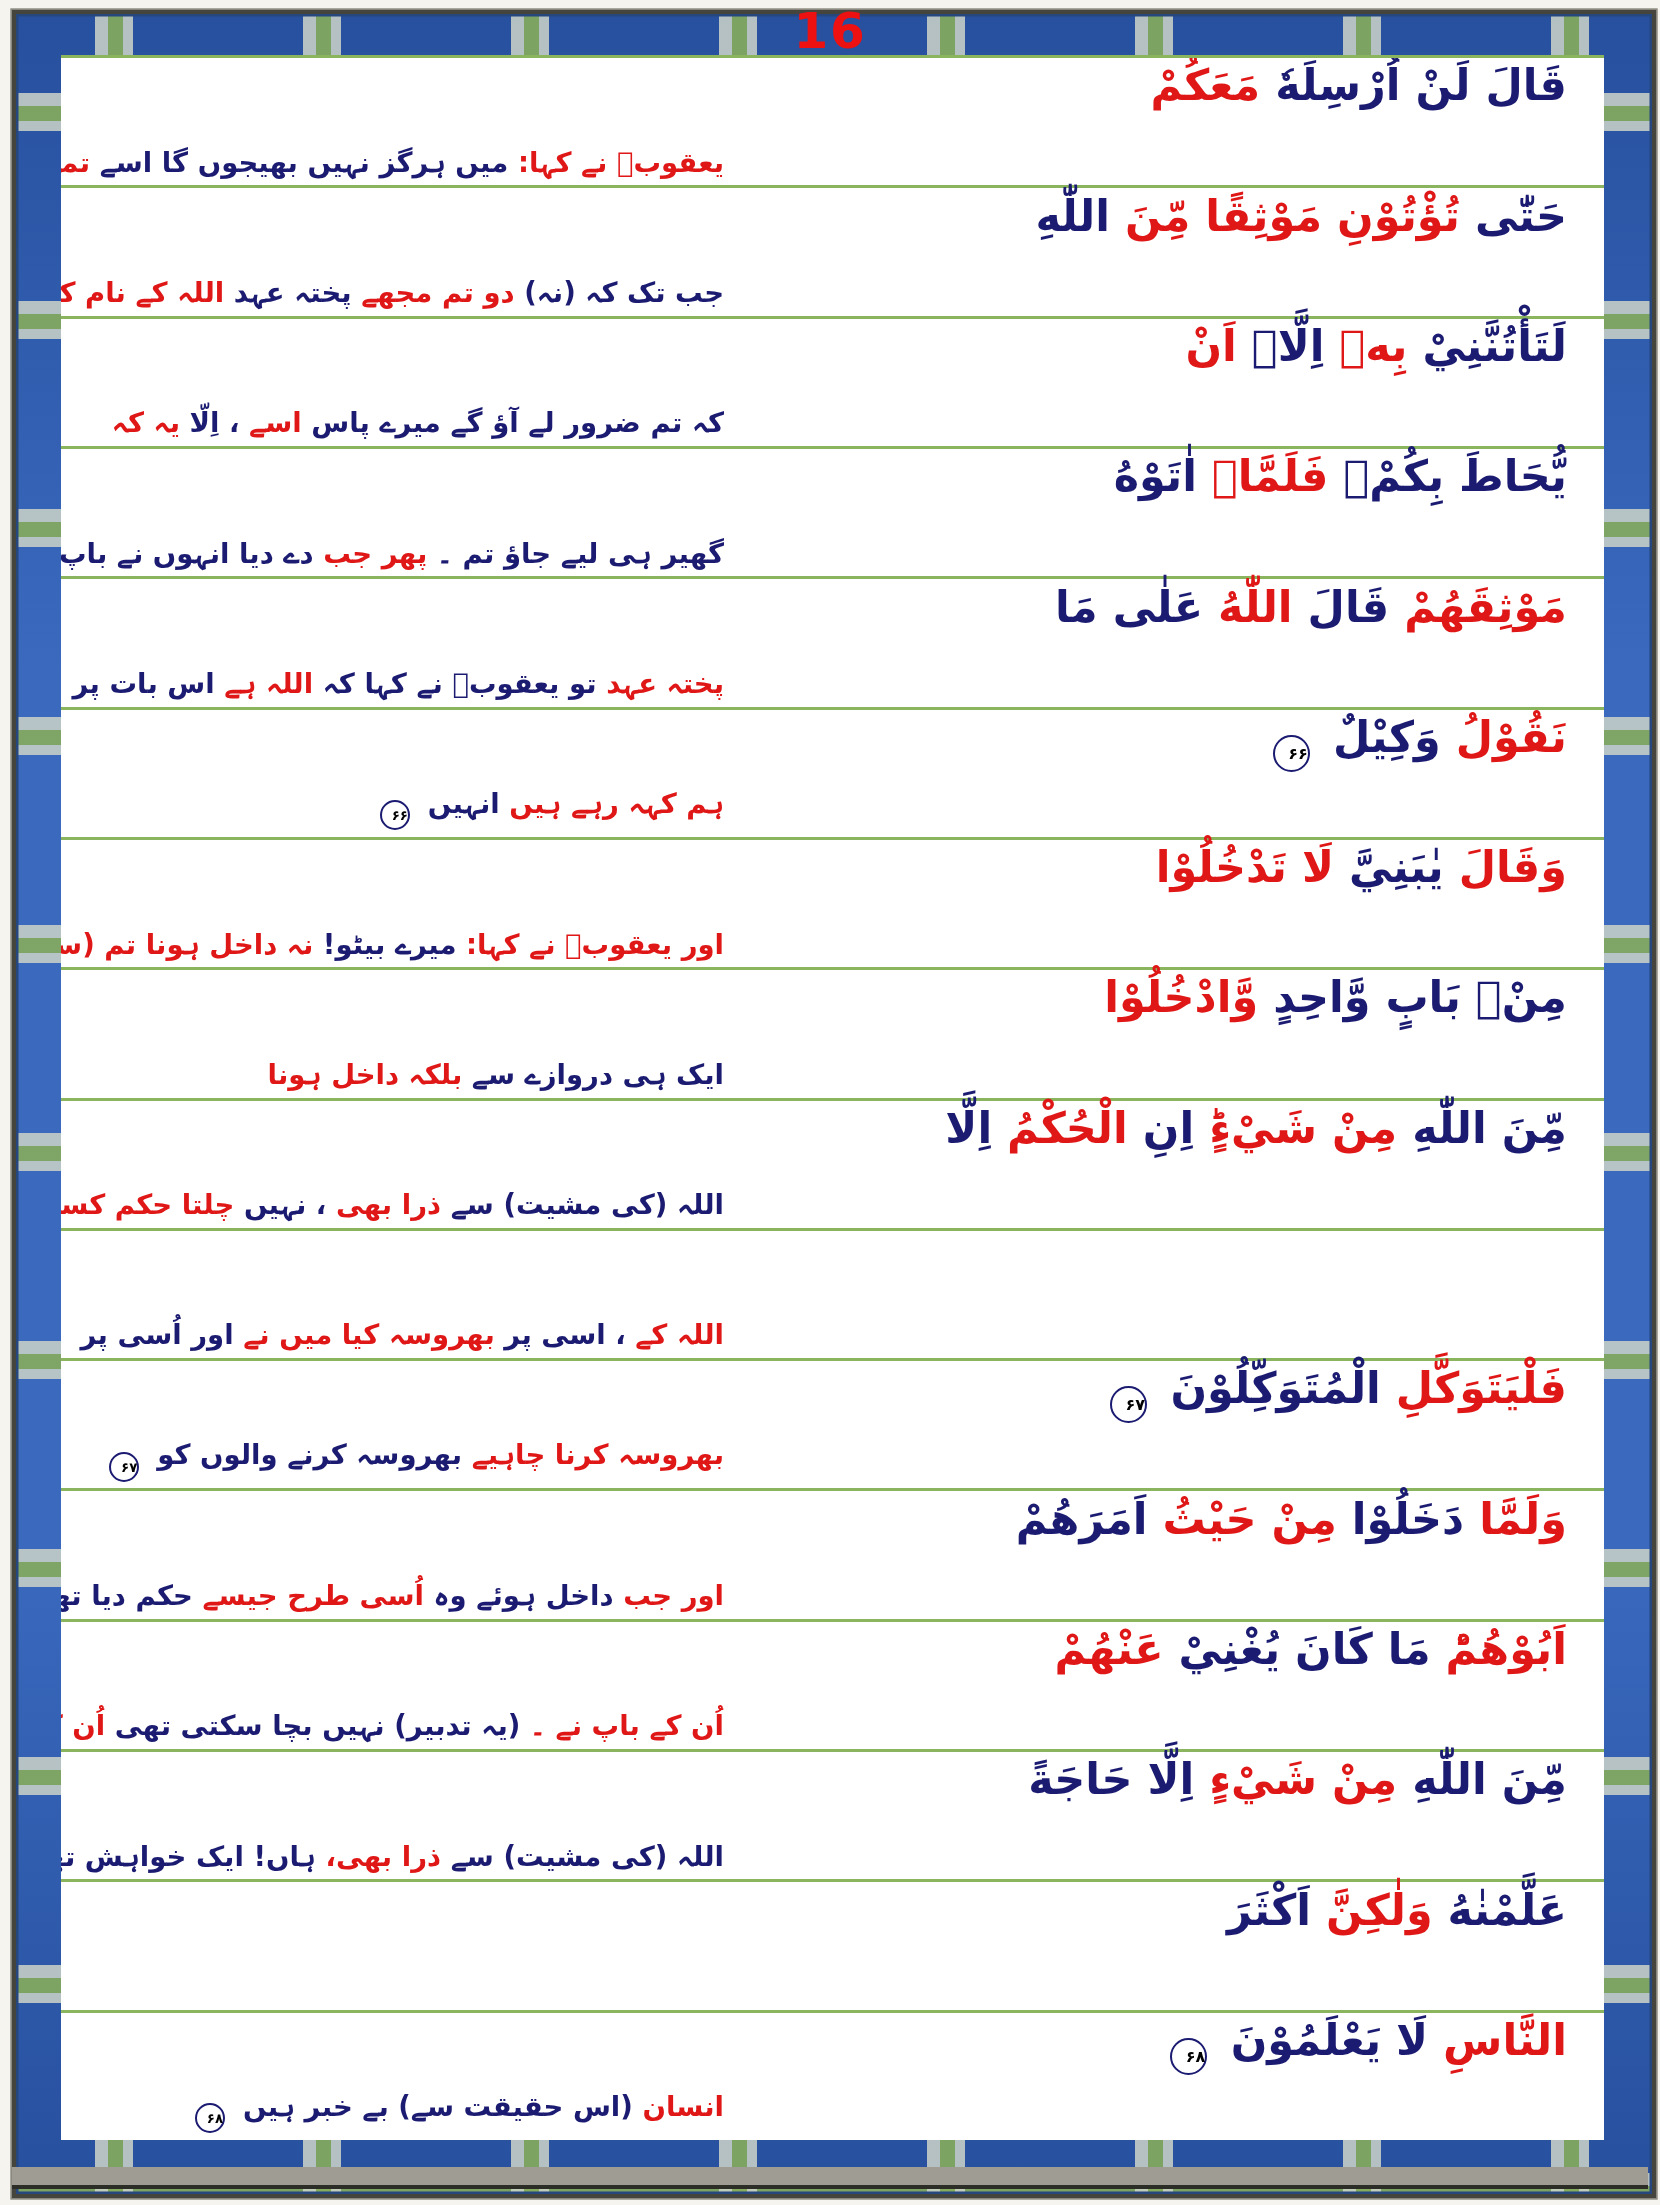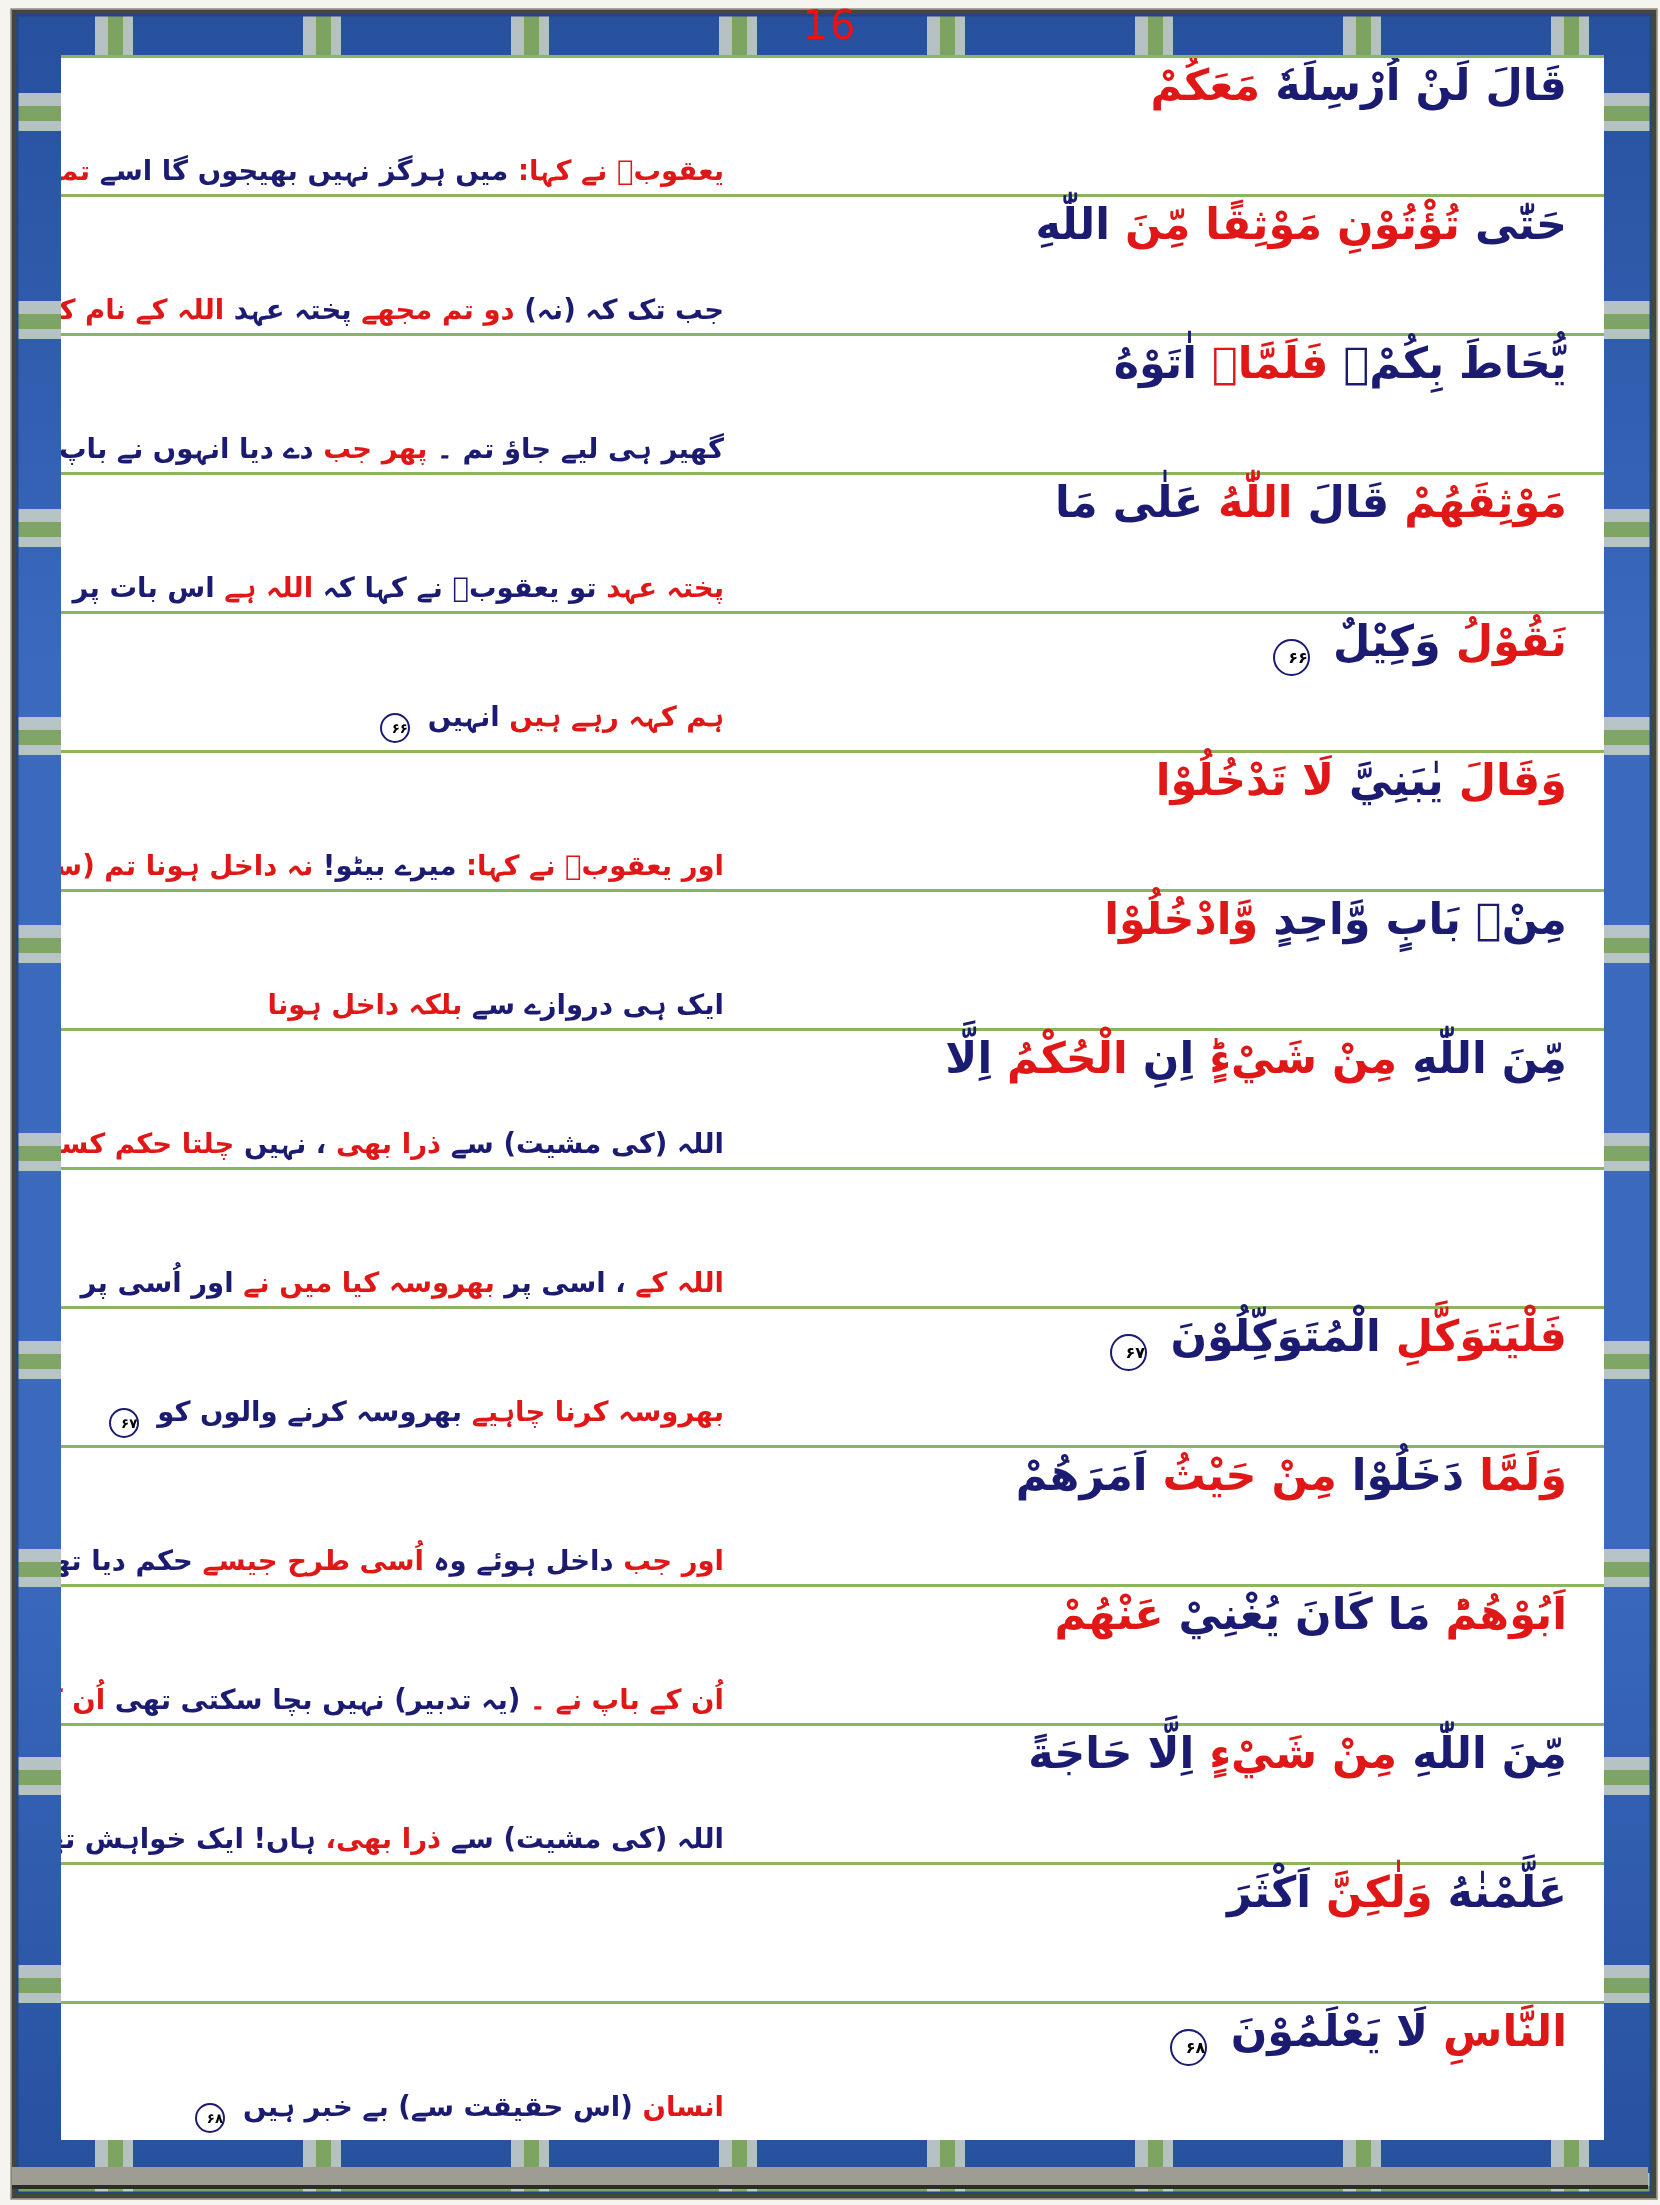--- a/index.html
+++ b/index.html
@@ -10,21 +10,21 @@
          border:4.2px solid #45453e;
          box-shadow:0 0 0 1.7px #8b897f, inset 0 0 0 2.5px #26477e;
          background-color:#3565b8;
          background-image:
            repeating-linear-gradient(90deg, rgba(0,0,0,0) 0 79px, rgba(205,212,200,.85) 79px 92px, rgba(134,172,92,.9) 92px 107px, rgba(205,212,200,.85) 107px 117px, rgba(0,0,0,0) 117px 208px),
            repeating-linear-gradient(180deg, rgba(0,0,0,0) 0 79px, rgba(205,212,200,.85) 79px 92px, rgba(134,172,92,.9) 92px 107px, rgba(205,212,200,.85) 107px 117px, rgba(0,0,0,0) 117px 208px),
            linear-gradient(180deg,#27509e 0%,#3a69be 30%,#3a69be 70%,#27509e 100%);}
   .bottom-trim{position:absolute;left:11.7px;top:2167px;width:1636px;height:18.3px;
          background:#9e9c93;border-bottom:4.2px solid #2d2d28;}
   .page-number{position:absolute;top:1.7px;left:50%;transform:translateX(-50%);
-         font-weight:normal;font-size:40px;letter-spacing:1.7px;color:#ed1111;z-index:6;}
+         font-weight:bold;font-size:50px;letter-spacing:1.7px;color:#ed1111;z-index:6;}
   
   .content{position:absolute;left:61px;top:55px;width:1543px;height:2082px;background:#ffffff;
          border-top:3.3px solid #8ab55e;display:flex;flex-direction:column;overflow:hidden;z-index:3;}
   .row{flex:1;position:relative;}
   .row:not(:last-child){border-bottom:3.3px solid #8ab55e;}
   .arabic{position:absolute;top:3.3px;right:37px;direction:rtl;white-space:nowrap;
          font-size:43px;font-weight:700;line-height:1.15;}
   .urdu{position:absolute;bottom:6.7px;right:880px;direction:rtl;white-space:nowrap;
          font-size:27.5px;font-weight:700;line-height:1.2;}
   .seg-navy{color:#1b1b72;}
@@ -42,20 +42,24 @@
   <div class="bottom-trim"></div>
   <div class="page-number">16</div>
   <div class="content">
       <div class="row">
         <div class="arabic"><span class="seg-navy">قَالَ لَنْ اُرْسِلَهٗ</span> <span class="seg-red">مَعَكُمْ</span> </div>
         <div class="urdu"><span class="seg-red">یعقوبؑ نے کہا:</span> <span class="seg-navy">میں ہرگز نہیں بھیجوں گا اسے</span> <span class="seg-red">تمہارے ساتھ</span> </div>
       </div>
       <div class="row">
         <div class="arabic"><span class="seg-navy">حَتّٰى</span> <span class="seg-red">تُؤْتُوْنِ مَوْثِقًا مِّنَ</span> <span class="seg-navy">اللّٰهِ</span> </div>
         <div class="urdu"><span class="seg-navy">جب تک کہ (نہ)</span> <span class="seg-red">دو تم مجھے</span> <span class="seg-navy">پختہ عہد</span> <span class="seg-red">اللہ کے نام کا</span> </div>
+      </div>
+      <div class="row">
+        <div class="arabic"><span class="seg-navy">لَتَأْتُنَّنِيْ</span> <span class="seg-red">بِهٖ</span> <span class="seg-navy">اِلَّاۤ</span> <span class="seg-red">اَنْ</span> </div>
+        <div class="urdu"><span class="seg-navy">کہ تم ضرور لے آؤ گے میرے پاس</span> <span class="seg-red">اسے</span> <span class="seg-navy">، اِلّا</span> <span class="seg-red">یہ کہ</span> </div>
       </div>
       <div class="row">
         <div class="arabic"><span class="seg-navy">يُّحَاطَ بِكُمْۚ</span> <span class="seg-red">فَلَمَّاۤ</span> <span class="seg-navy">اٰتَوْهُ</span> </div>
         <div class="urdu"><span class="seg-navy">گھیر ہی لیے جاؤ تم ۔</span> <span class="seg-red">پھر جب</span> <span class="seg-navy">دے دیا انہوں نے باپ کو</span> </div>
       </div>
       <div class="row">
         <div class="arabic"><span class="seg-red">مَوْثِقَهُمْ</span> <span class="seg-navy">قَالَ</span> <span class="seg-red">اللّٰهُ</span> <span class="seg-navy">عَلٰى مَا</span> </div>
         <div class="urdu"><span class="seg-red">پختہ عہد</span> <span class="seg-navy">تو یعقوبؑ نے کہا کہ</span> <span class="seg-red">اللہ ہے</span> <span class="seg-navy">اس بات پر جو</span> </div>
       </div>
       <div class="row">

